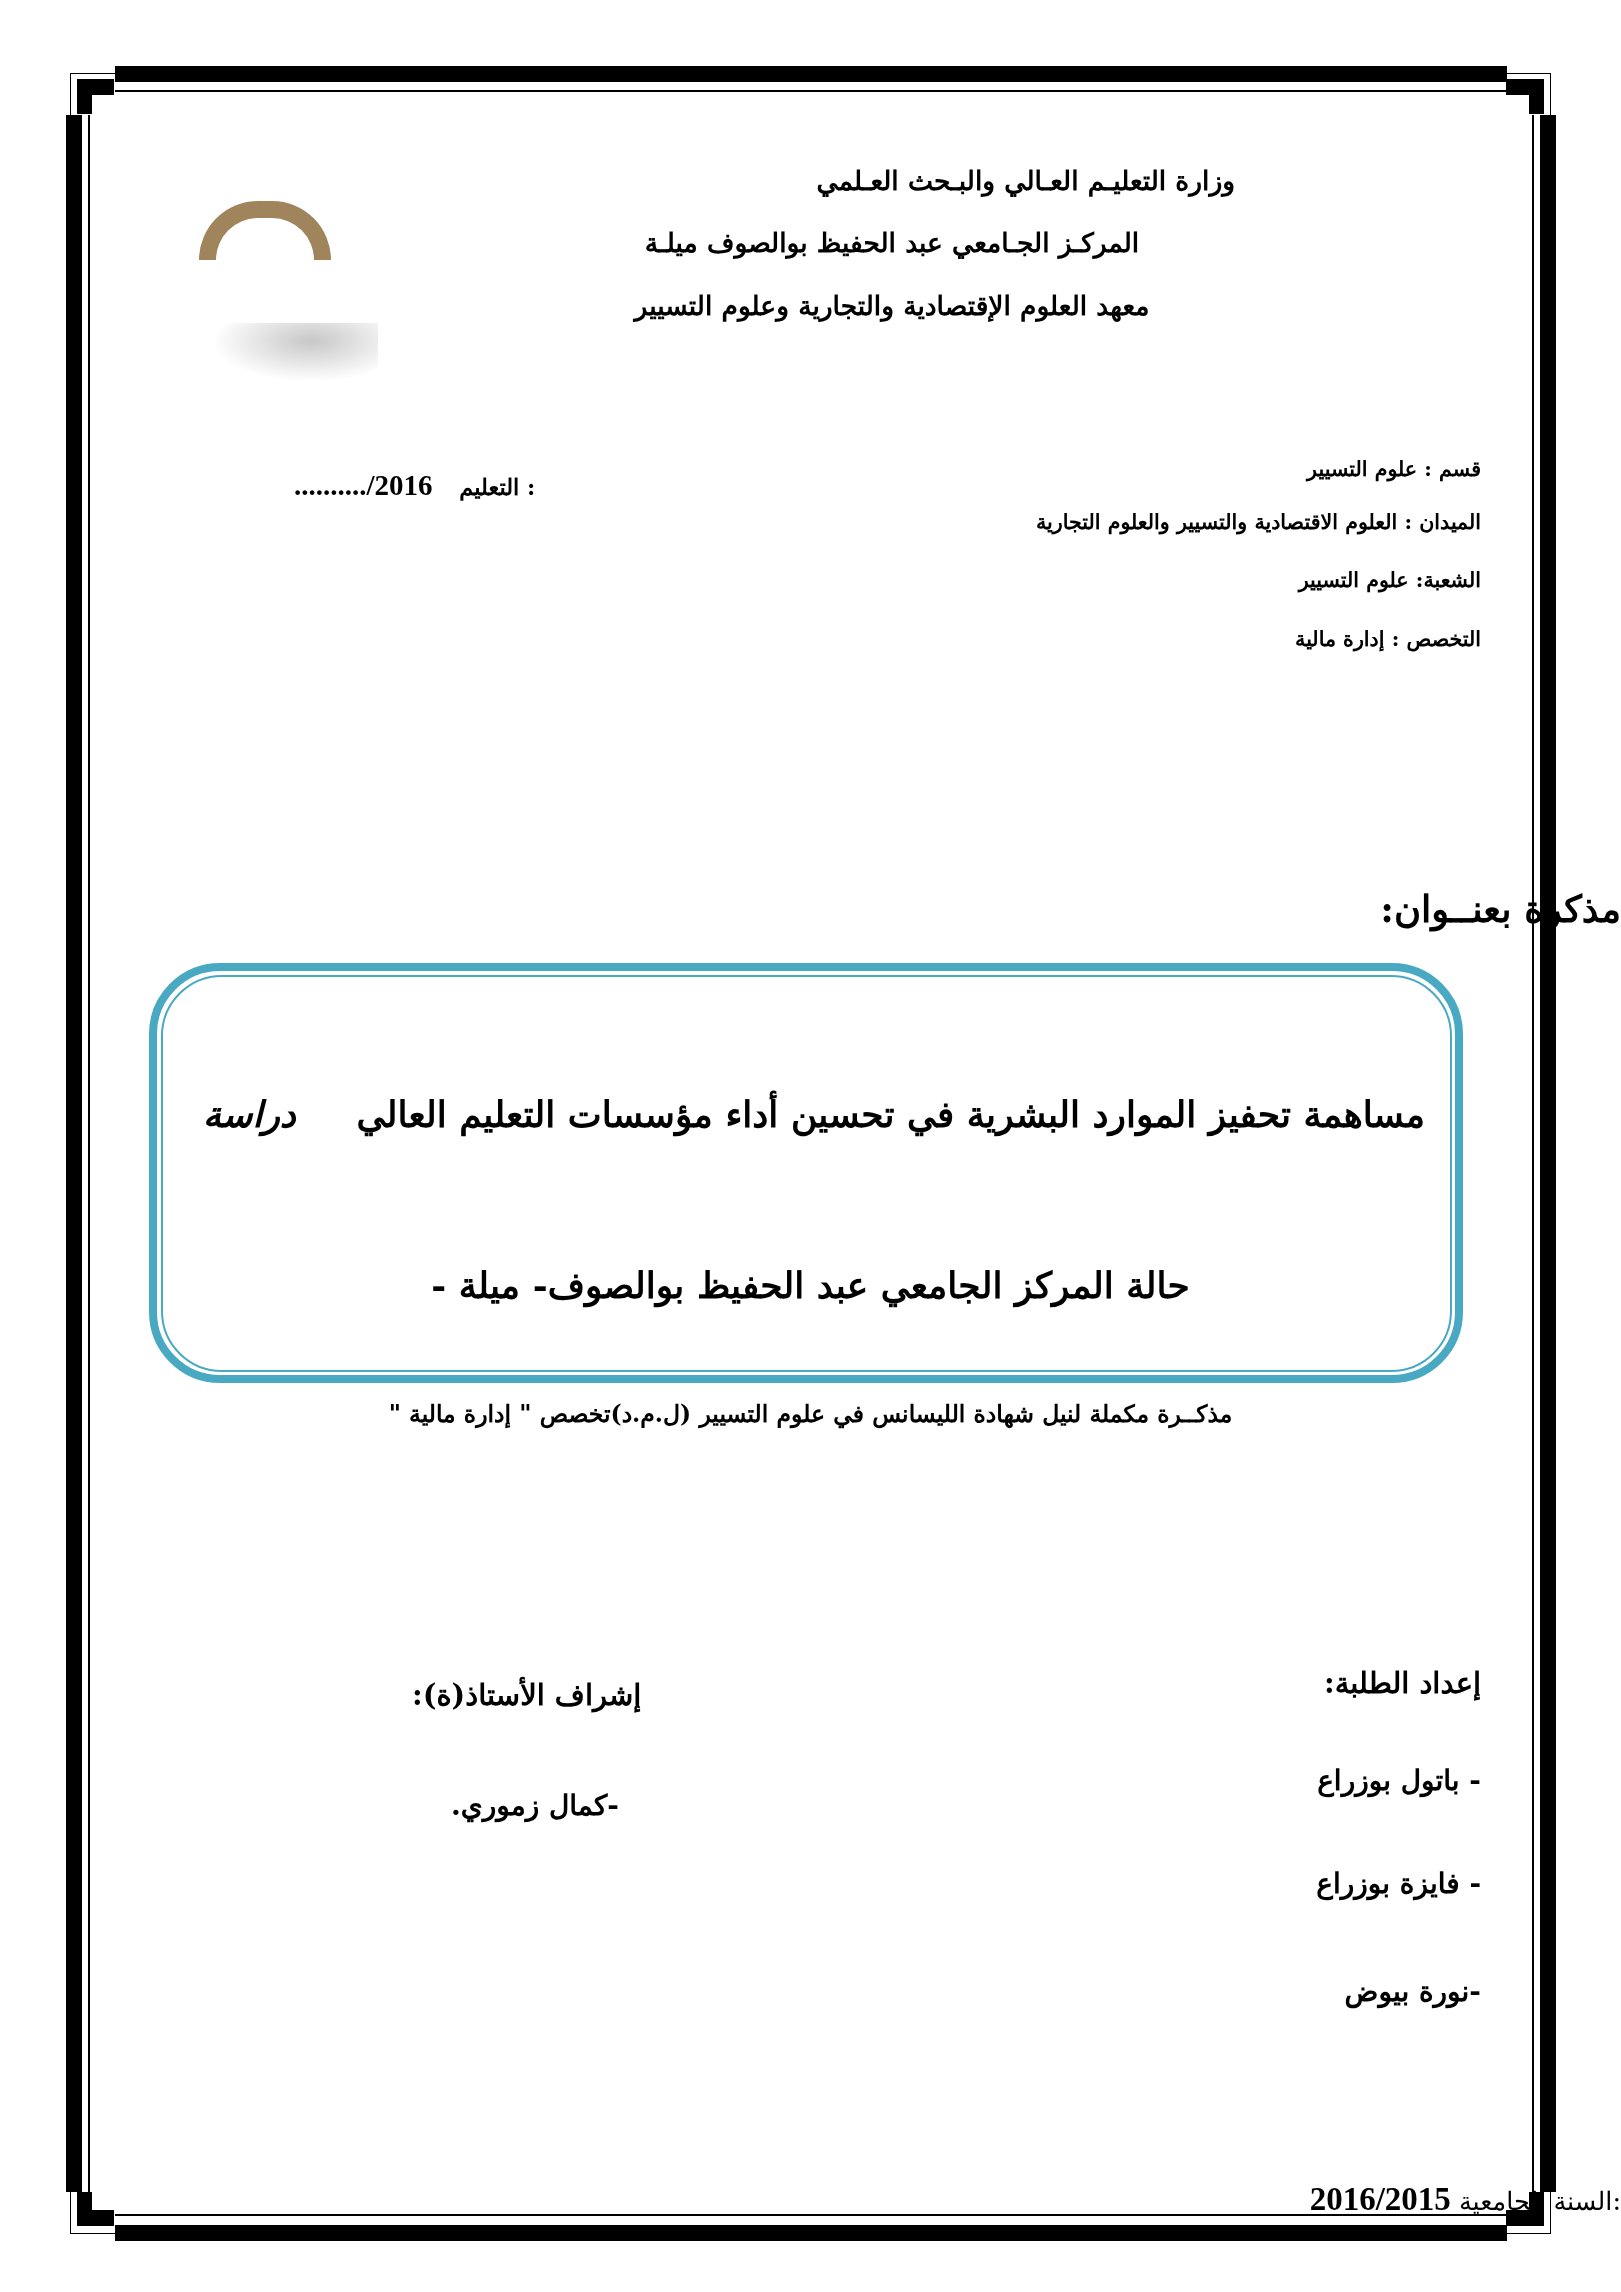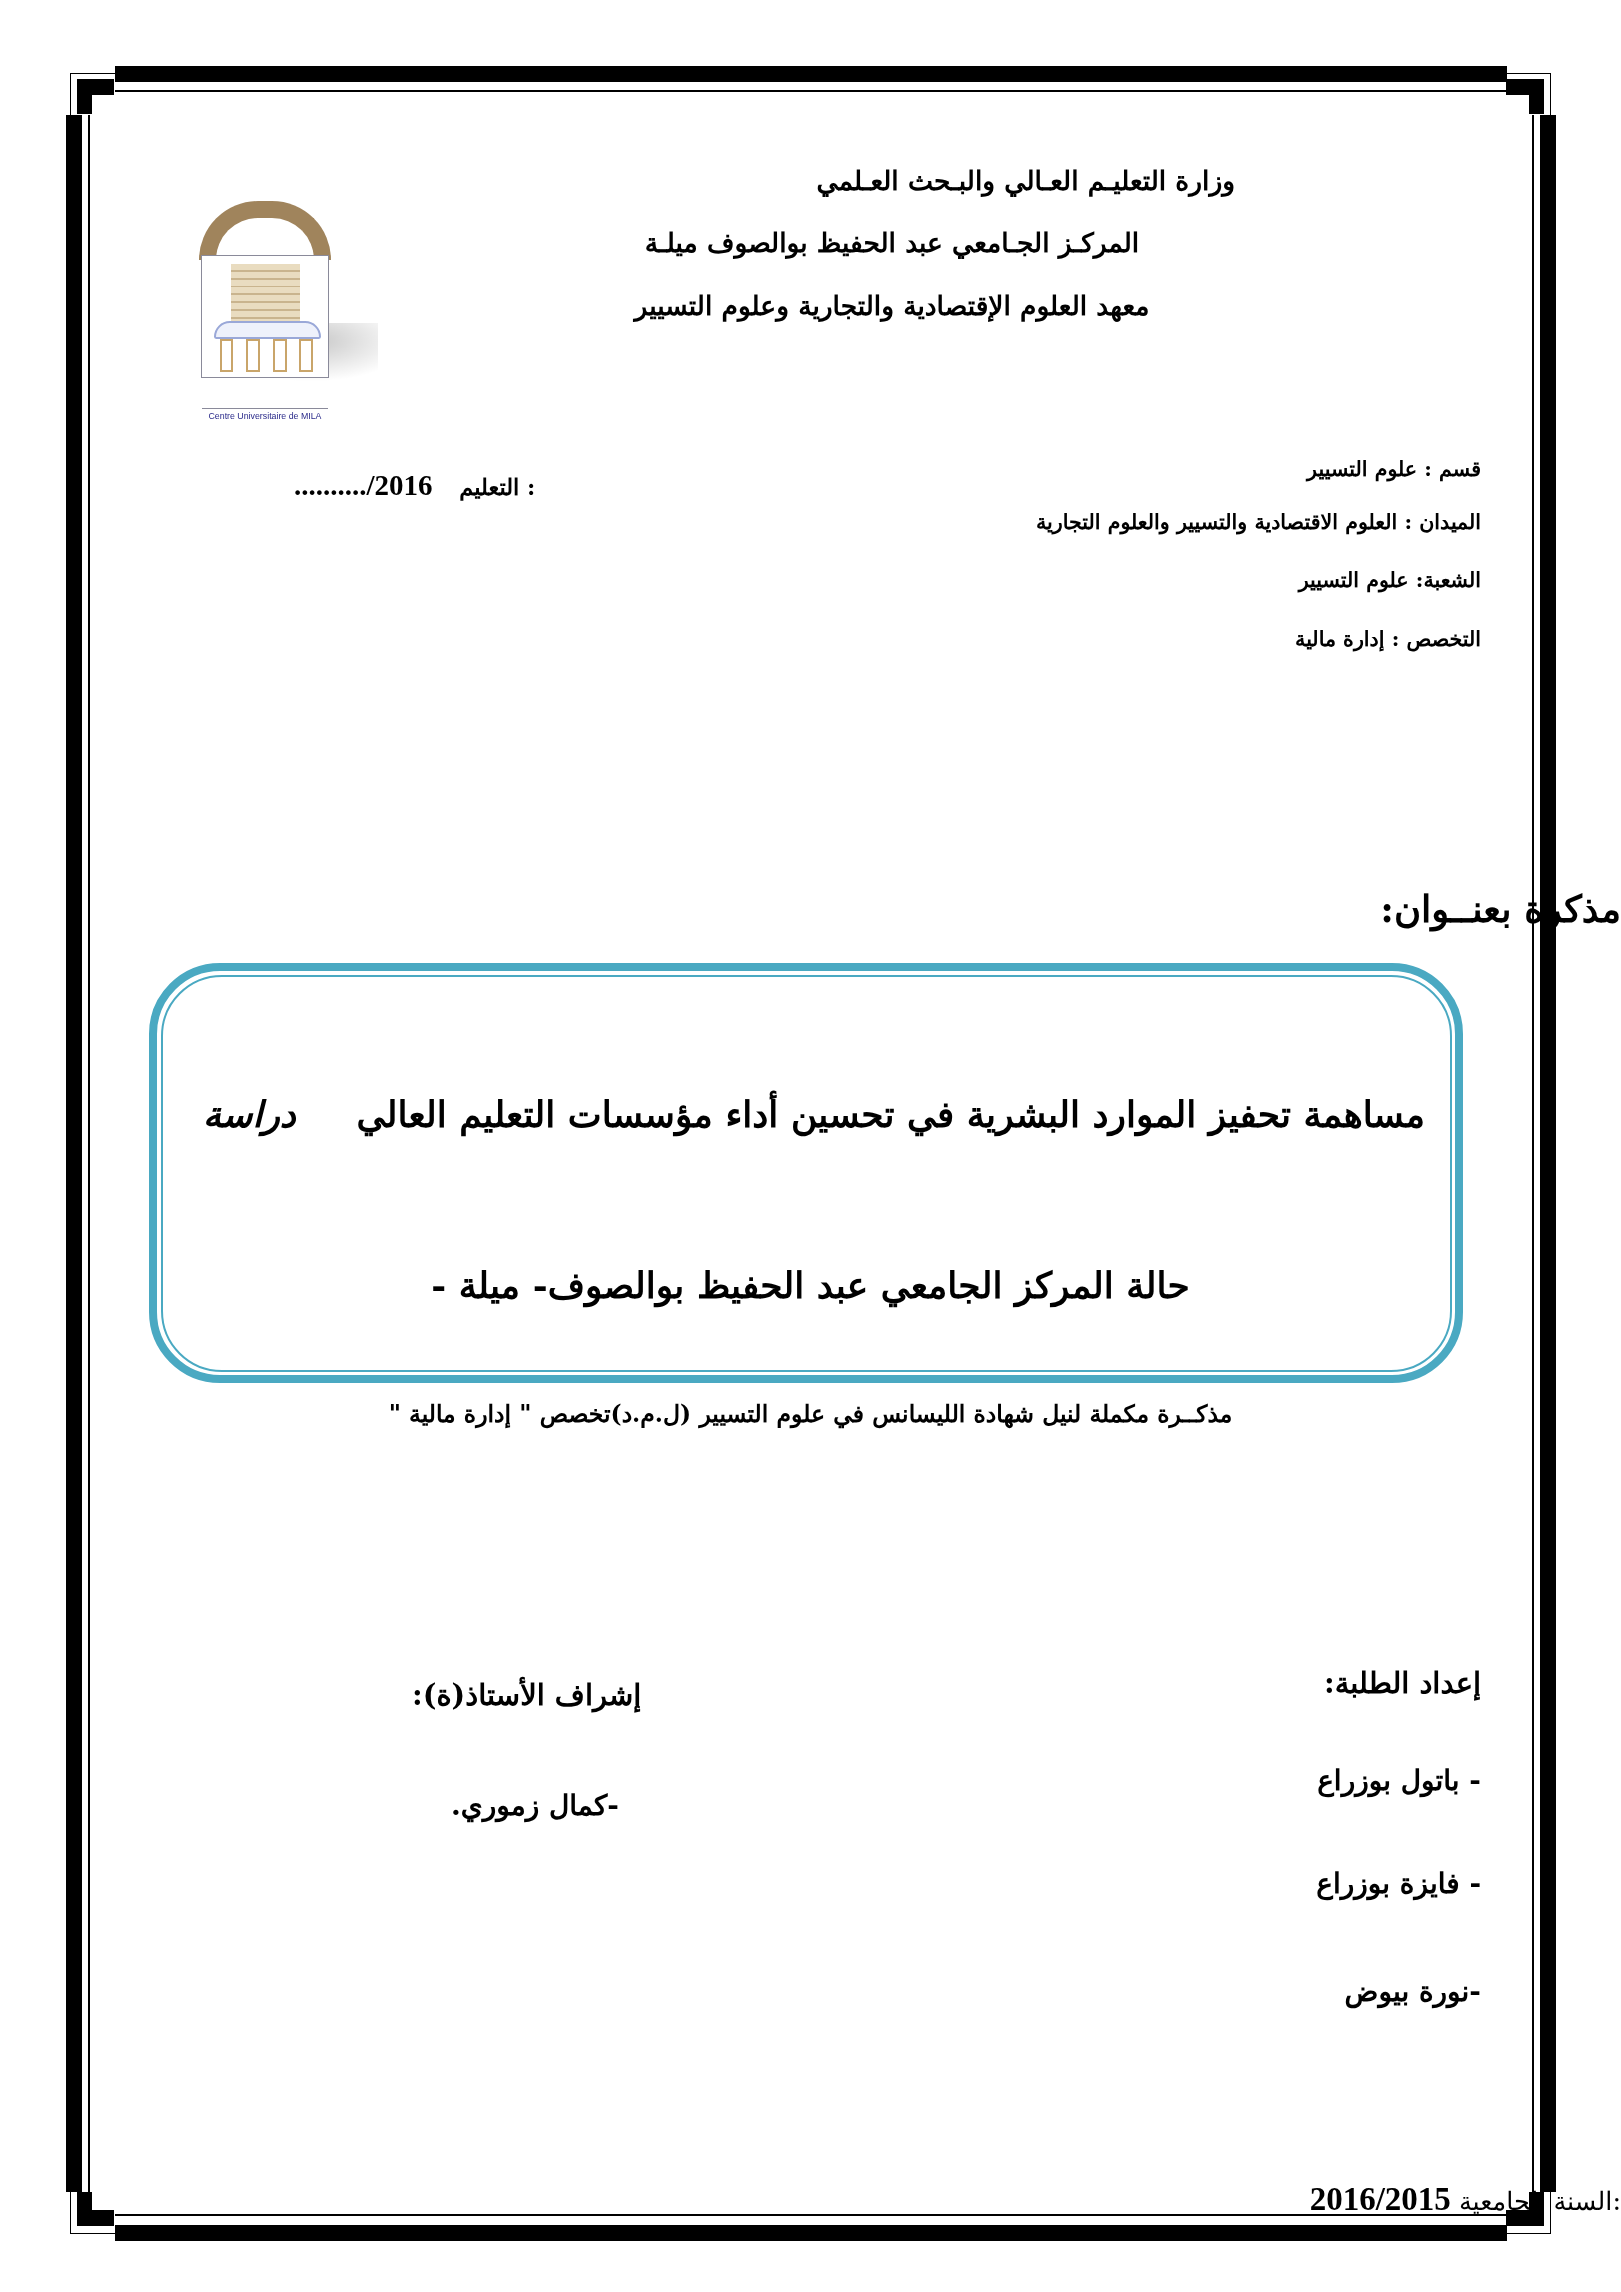--- a/index.html
+++ b/index.html
@@ -84,29 +84,20 @@
   <div style="position:absolute; left:1506px; top:2192px; width:45px; height:42px; border-right:1px solid #000; border-bottom:1px solid #000; box-sizing:border-box;"></div>
 </div>
 
 <div class="hdr-line ar" style="top:165px;text-align:right;">وزارة التعليـم العـالي والبـحث العـلمي</div>
 <div class="hdr-line ar" style="top:227px;">المركـز الجـامعي عبد الحفيظ بوالصوف ميلـة</div>
 <div class="hdr-line ar" style="top:290px;">معهد العلوم الإقتصادية والتجارية وعلوم التسيير</div>
 
 <div class="logo-shadow"></div>
 <div class="logo">
   <div class="logo-arch"></div>
-  <div class="logo-box">
-    <div class="logo-bldg"></div>
-    <div class="logo-book"></div>
-    <div class="logo-col" style="left:17.6px;"></div>
-    <div class="logo-col" style="left:44px;"></div>
-    <div class="logo-col" style="left:71px;"></div>
-    <div class="logo-col" style="left:97px;"></div>
-    <div class="logo-cap">Centre Universitaire de MILA</div>
-  </div>
 </div>
 
 <div class="info ar" style="top:457px;">قسم : علوم التسيير</div>
 <div class="info ar" style="top:510px;">الميدان : العلوم الاقتصادية والتسيير والعلوم التجارية</div>
 <div class="info ar" style="top:568px;">الشعبة: علوم التسيير</div>
 <div class="info ar" style="top:627px;">التخصص : إدارة مالية</div>
 
 <div class="ref">
   <span class="ar" style="font-size:29px; font-family:'Liberation Serif', serif;">........../2016</span>
   <span class="ar" style="margin-left:19.6px;">التعليم :</span>

